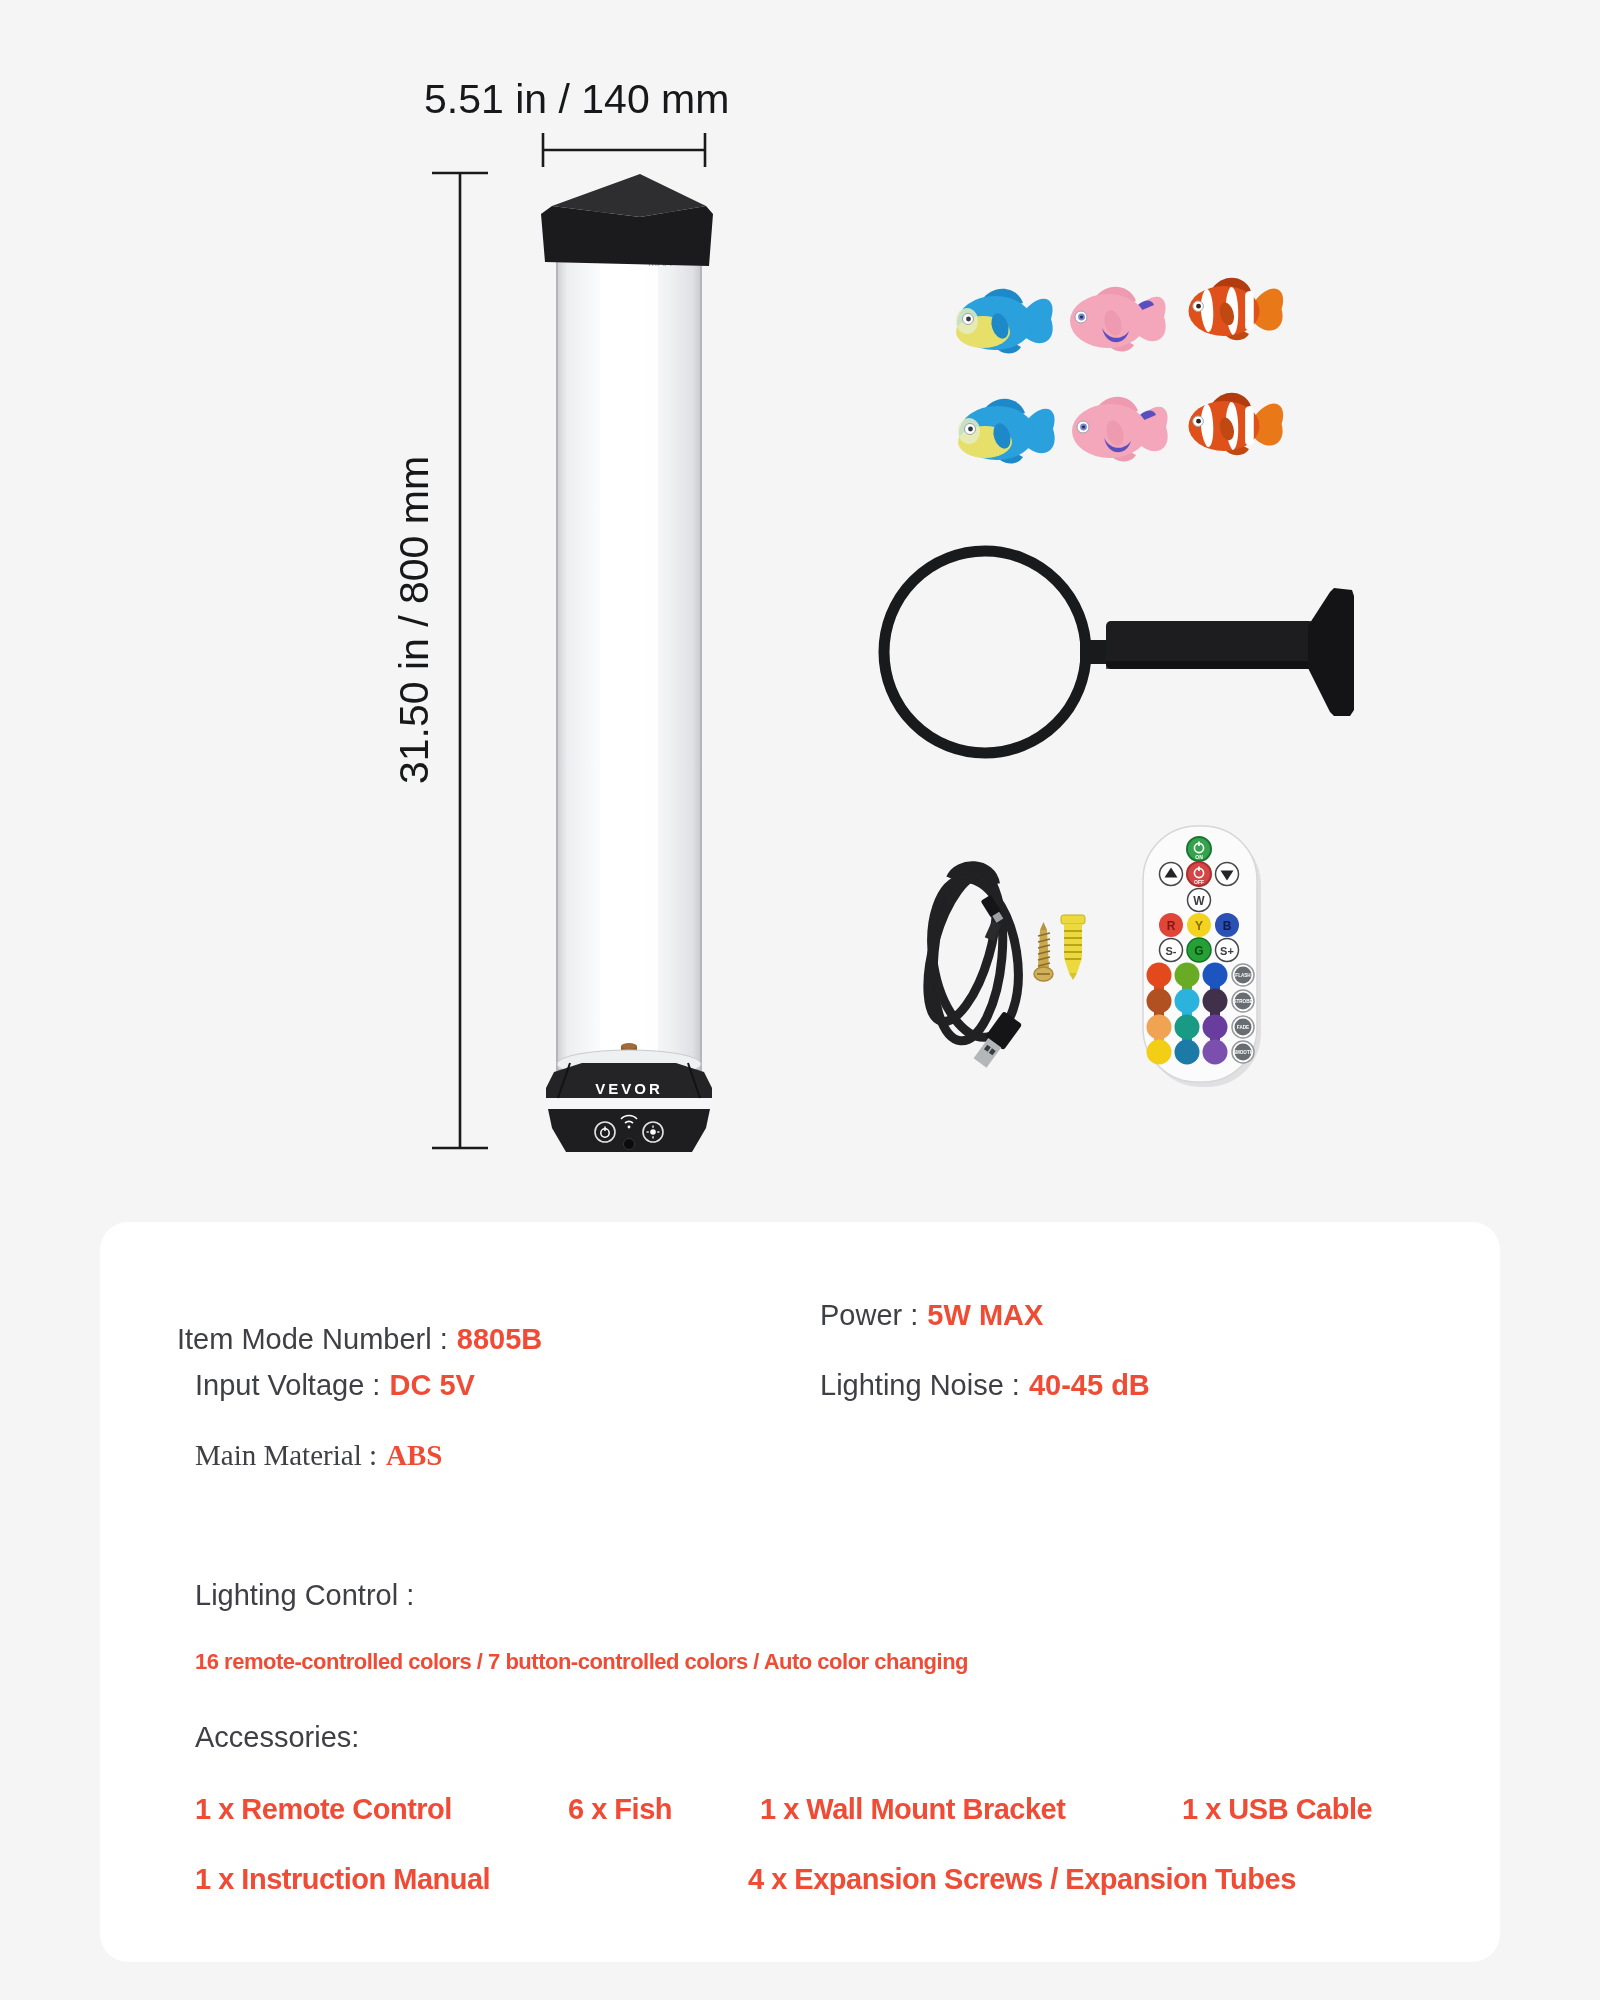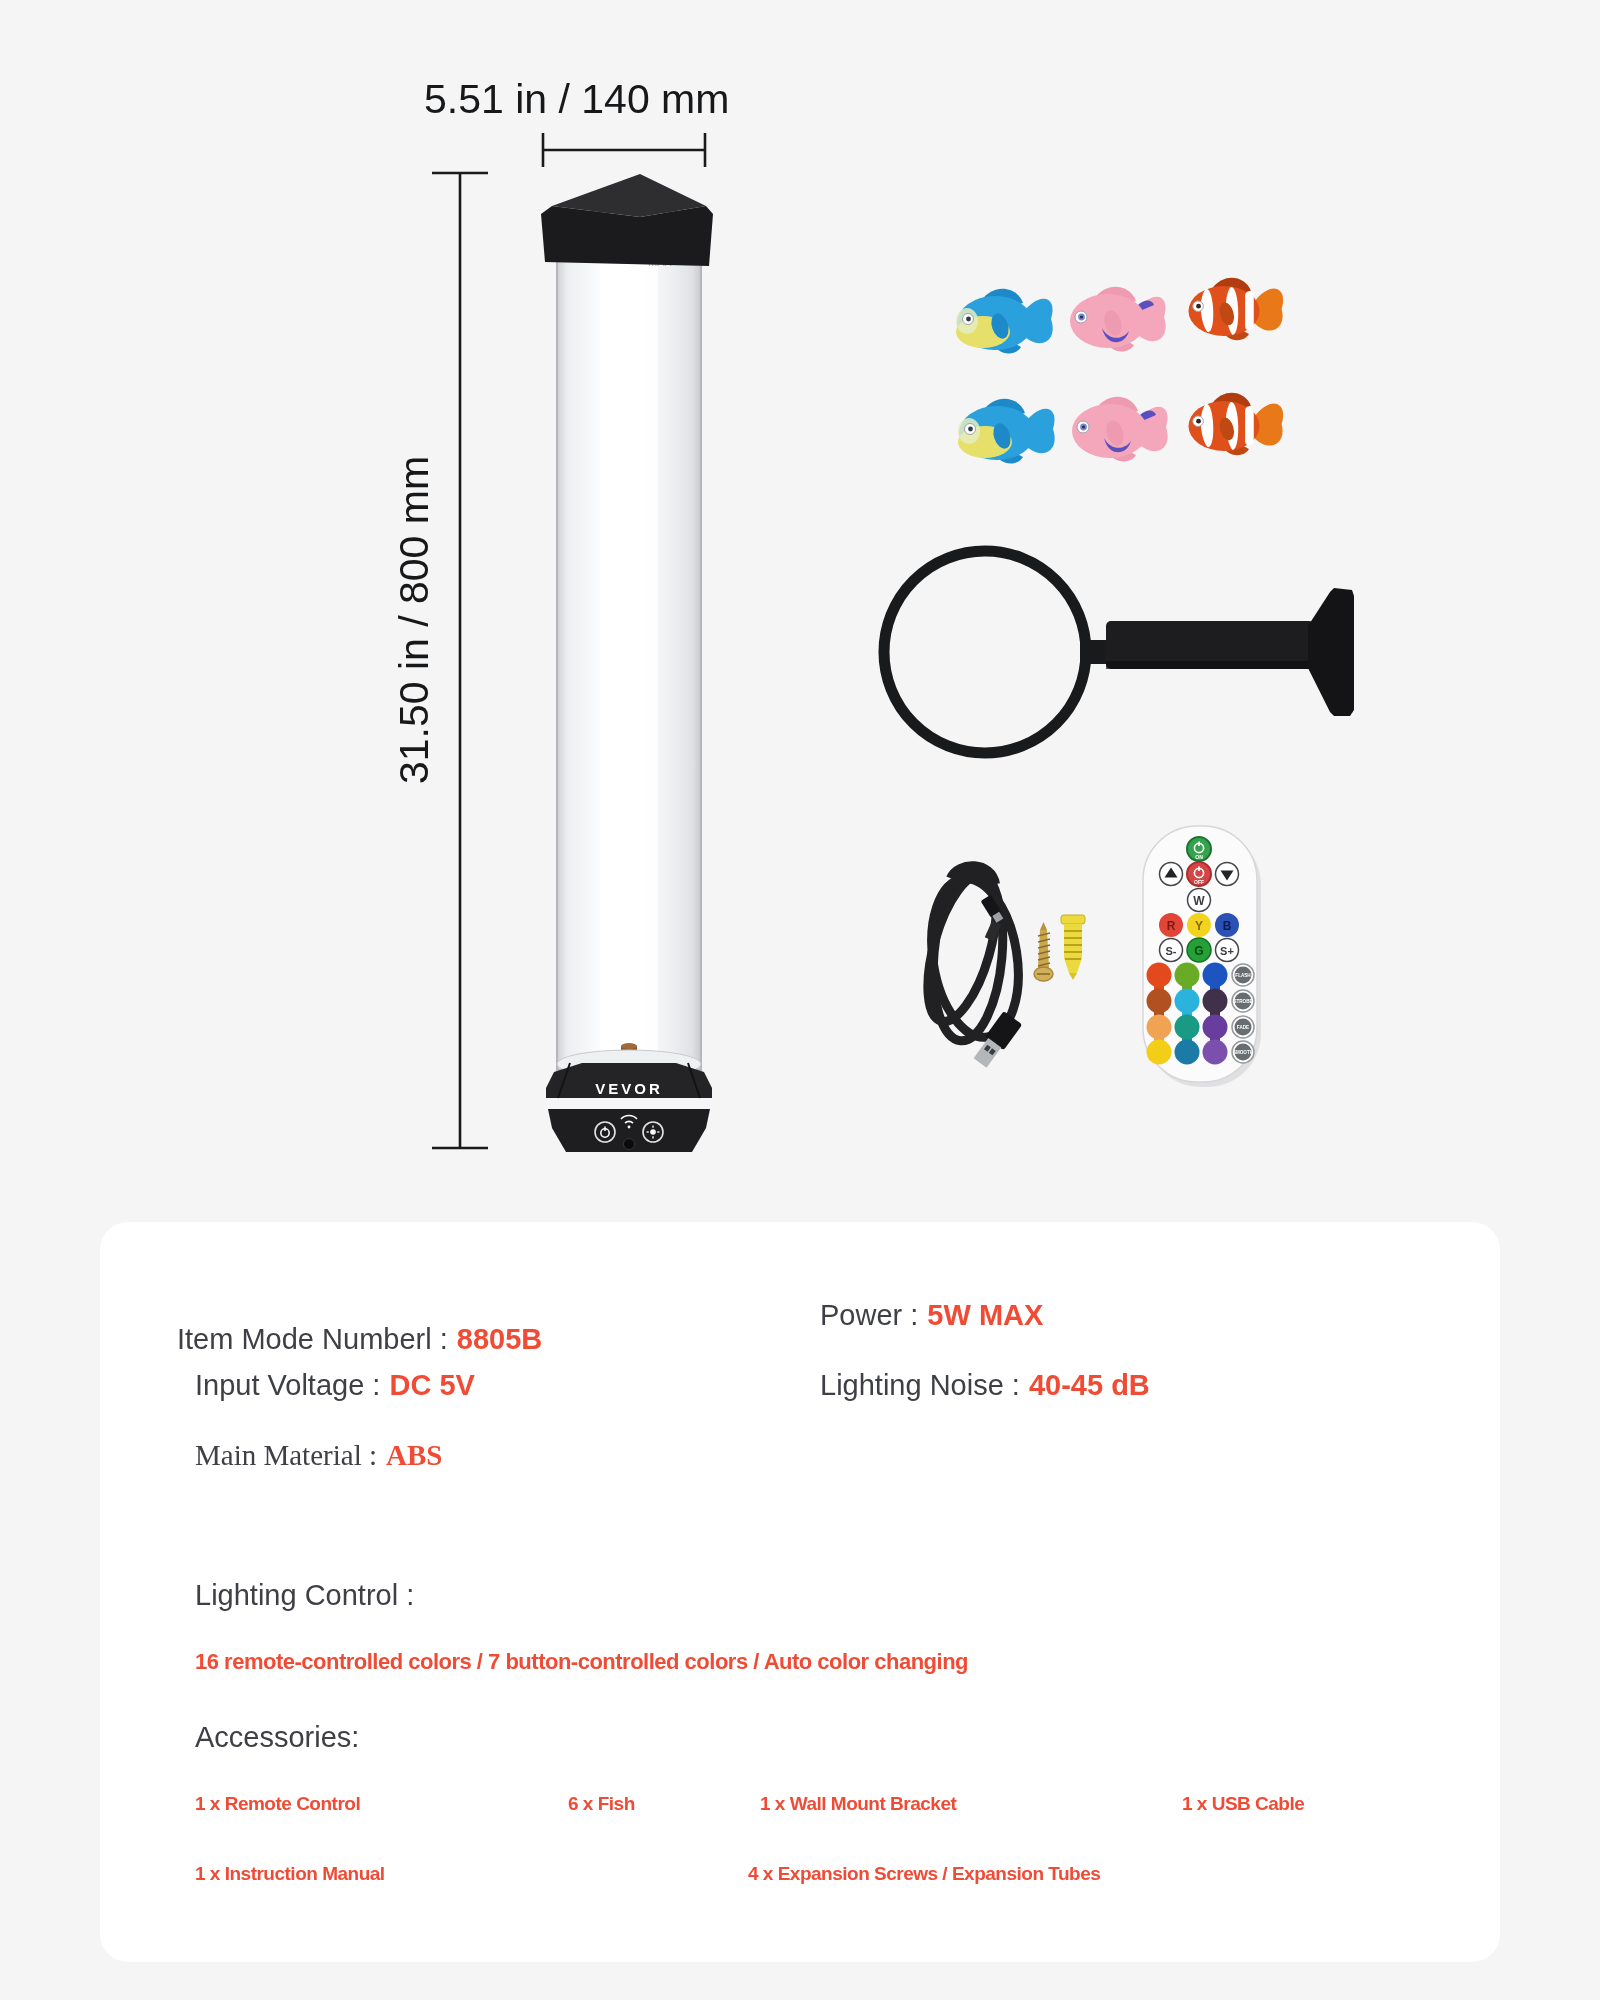--- a/index.html
+++ b/index.html
@@ -13,21 +13,21 @@
   .dim-label.horiz{left:424px;top:76px;width:400px;}
   .dim-label.vert{left:414px;top:620px;transform:translate(-50%,-50%) rotate(-90deg);}
   .spec-panel{
     position:absolute;left:100px;top:1222px;width:1400px;height:740px;
     background:#ffffff;border-radius:28px;
   }
   .spec-row{position:absolute;font-size:29px;color:#3f4045;white-space:nowrap;}
   .spec-row .lbl{color:#3f4045;font-weight:400;}
   .spec-row .val{color:#f04b35;font-weight:700;margin-left:9px;}
   .orange-line{position:absolute;font-size:22px;font-weight:700;color:#f04b35;white-space:nowrap;letter-spacing:-0.5px;}
-  .acc-item{position:absolute;font-size:19px;font-weight:700;color:#f04b35;white-space:nowrap;letter-spacing:-0.5px;}
+  .acc-item{position:absolute;font-size:29px;font-weight:700;color:#f04b35;white-space:nowrap;letter-spacing:-0.5px;}
 </style>
 </head>
 <body>
 
 <div class="canvas">
 
   <svg class="scene" width="1600" height="1240" viewBox="0 0 1600 1240">
     <defs>
       <linearGradient id="tubeGrad" x1="0" y1="0" x2="1" y2="0">
         <stop offset="0" stop-color="#cfd0d3"></stop>

